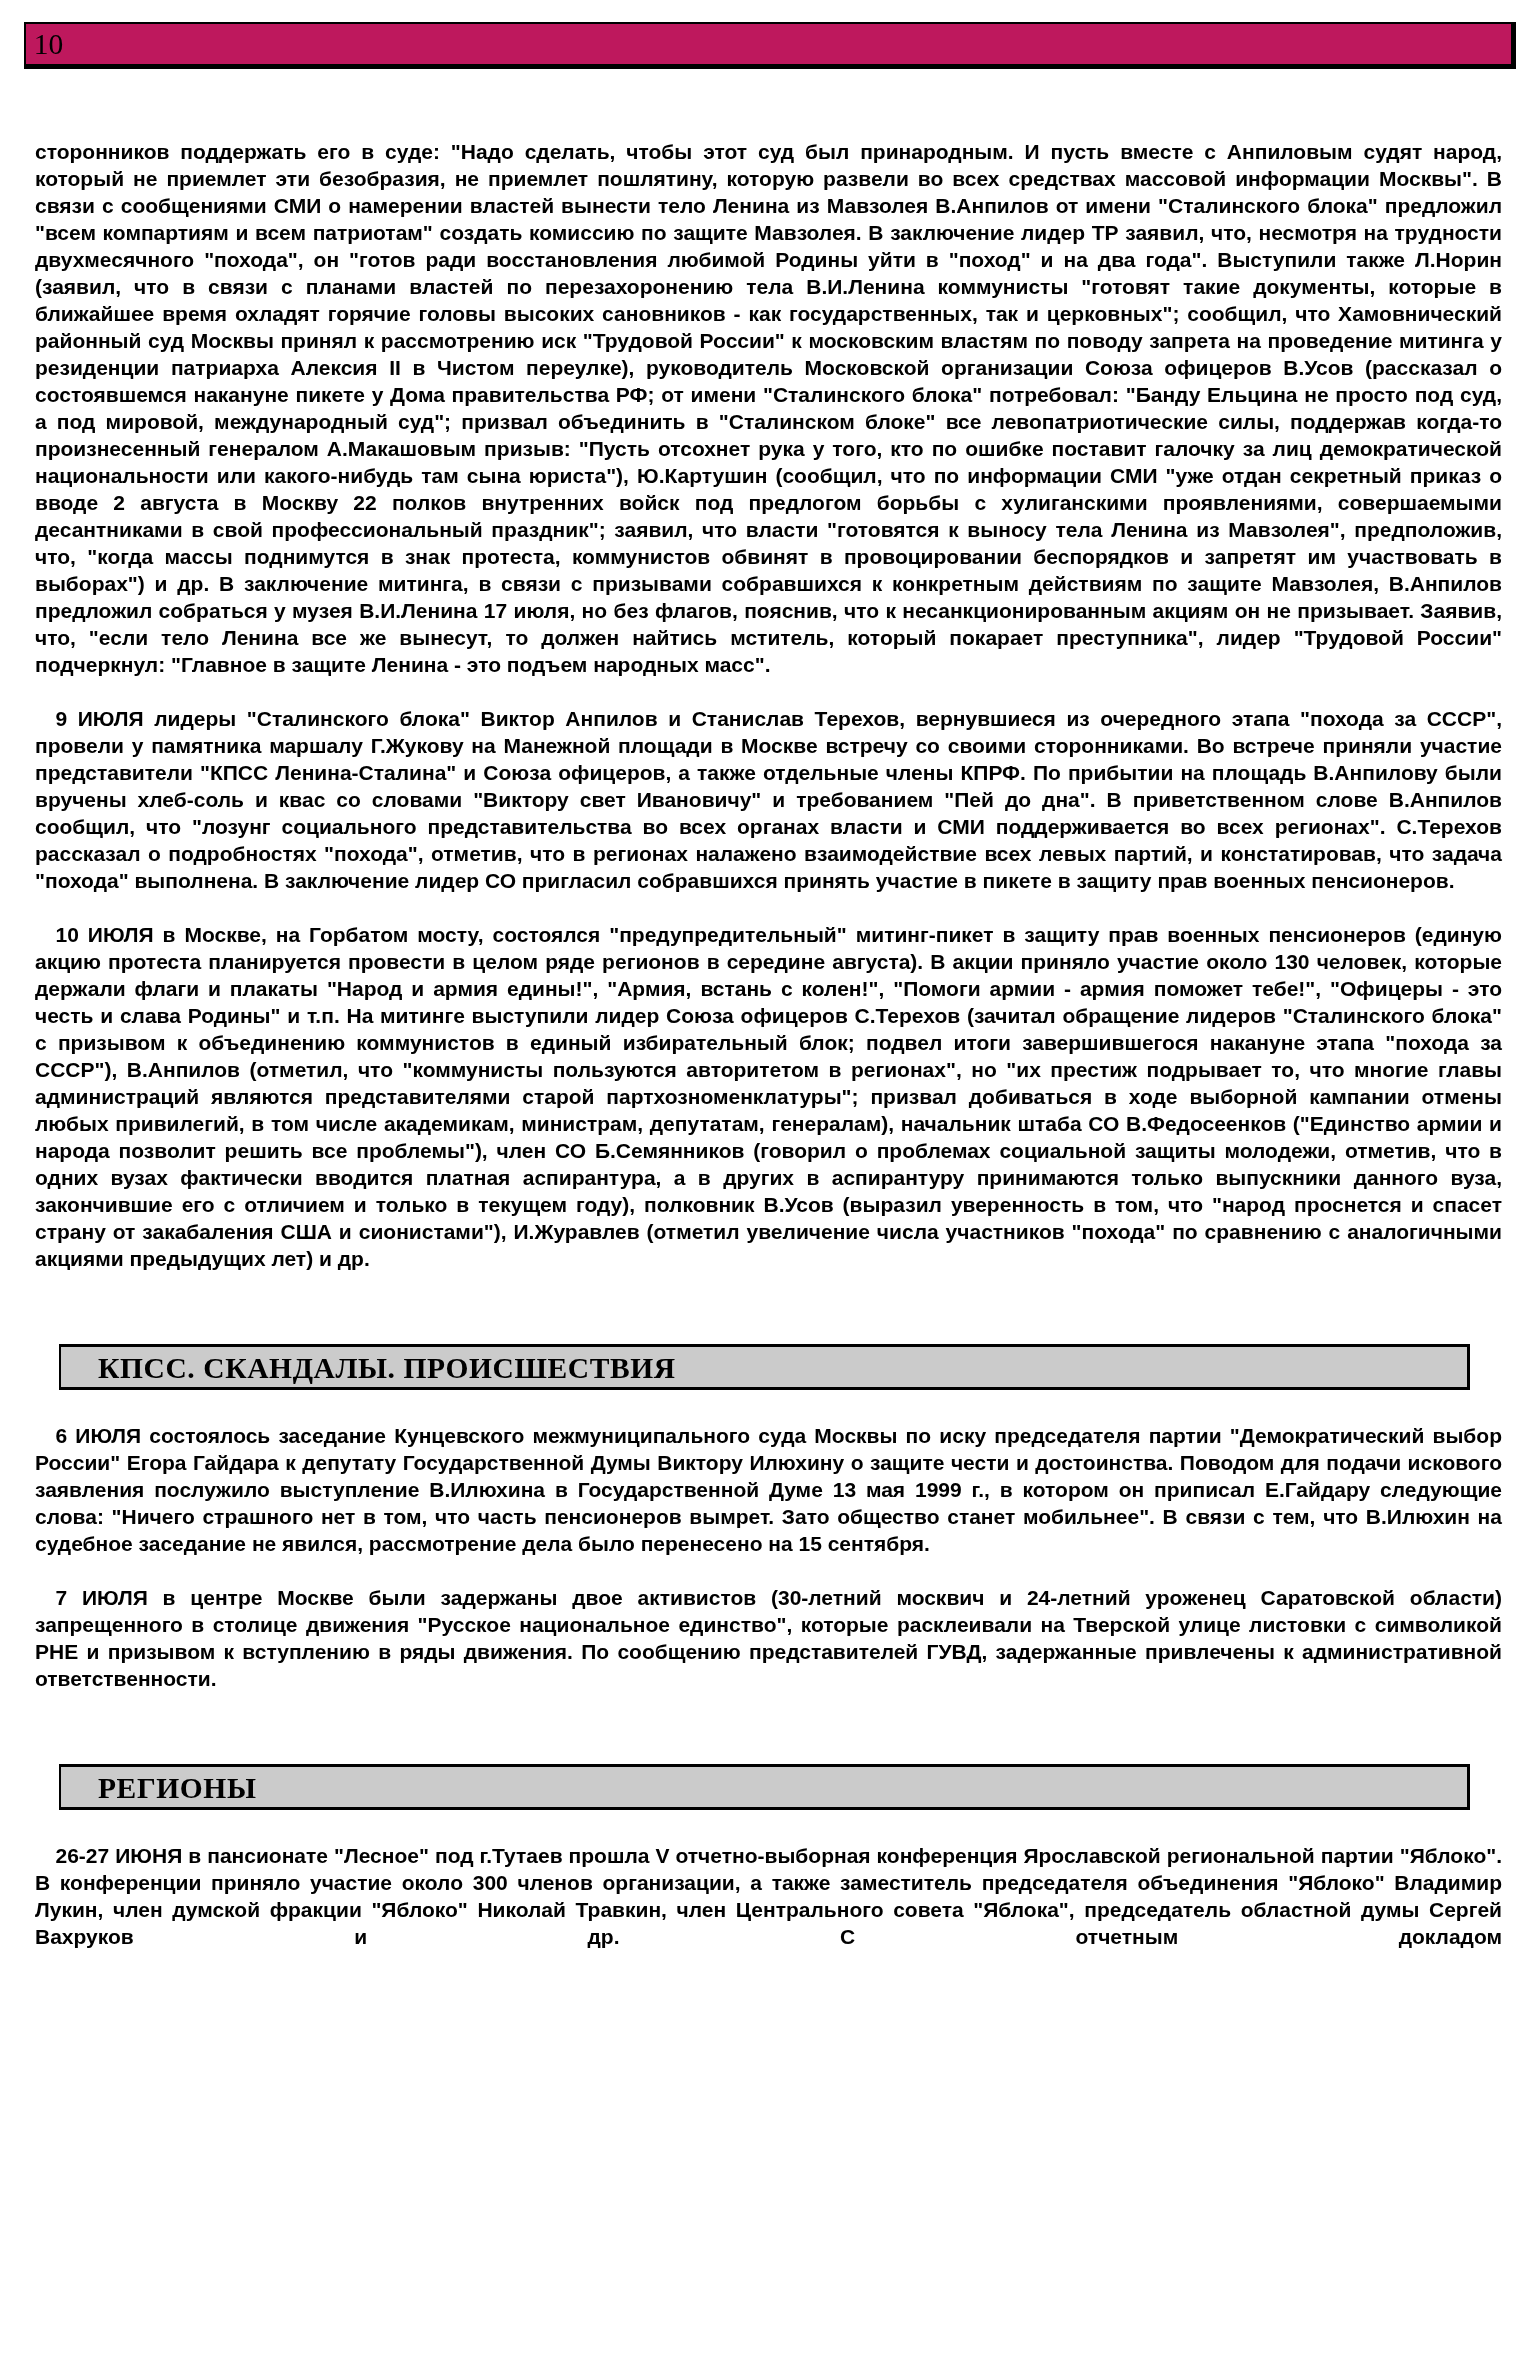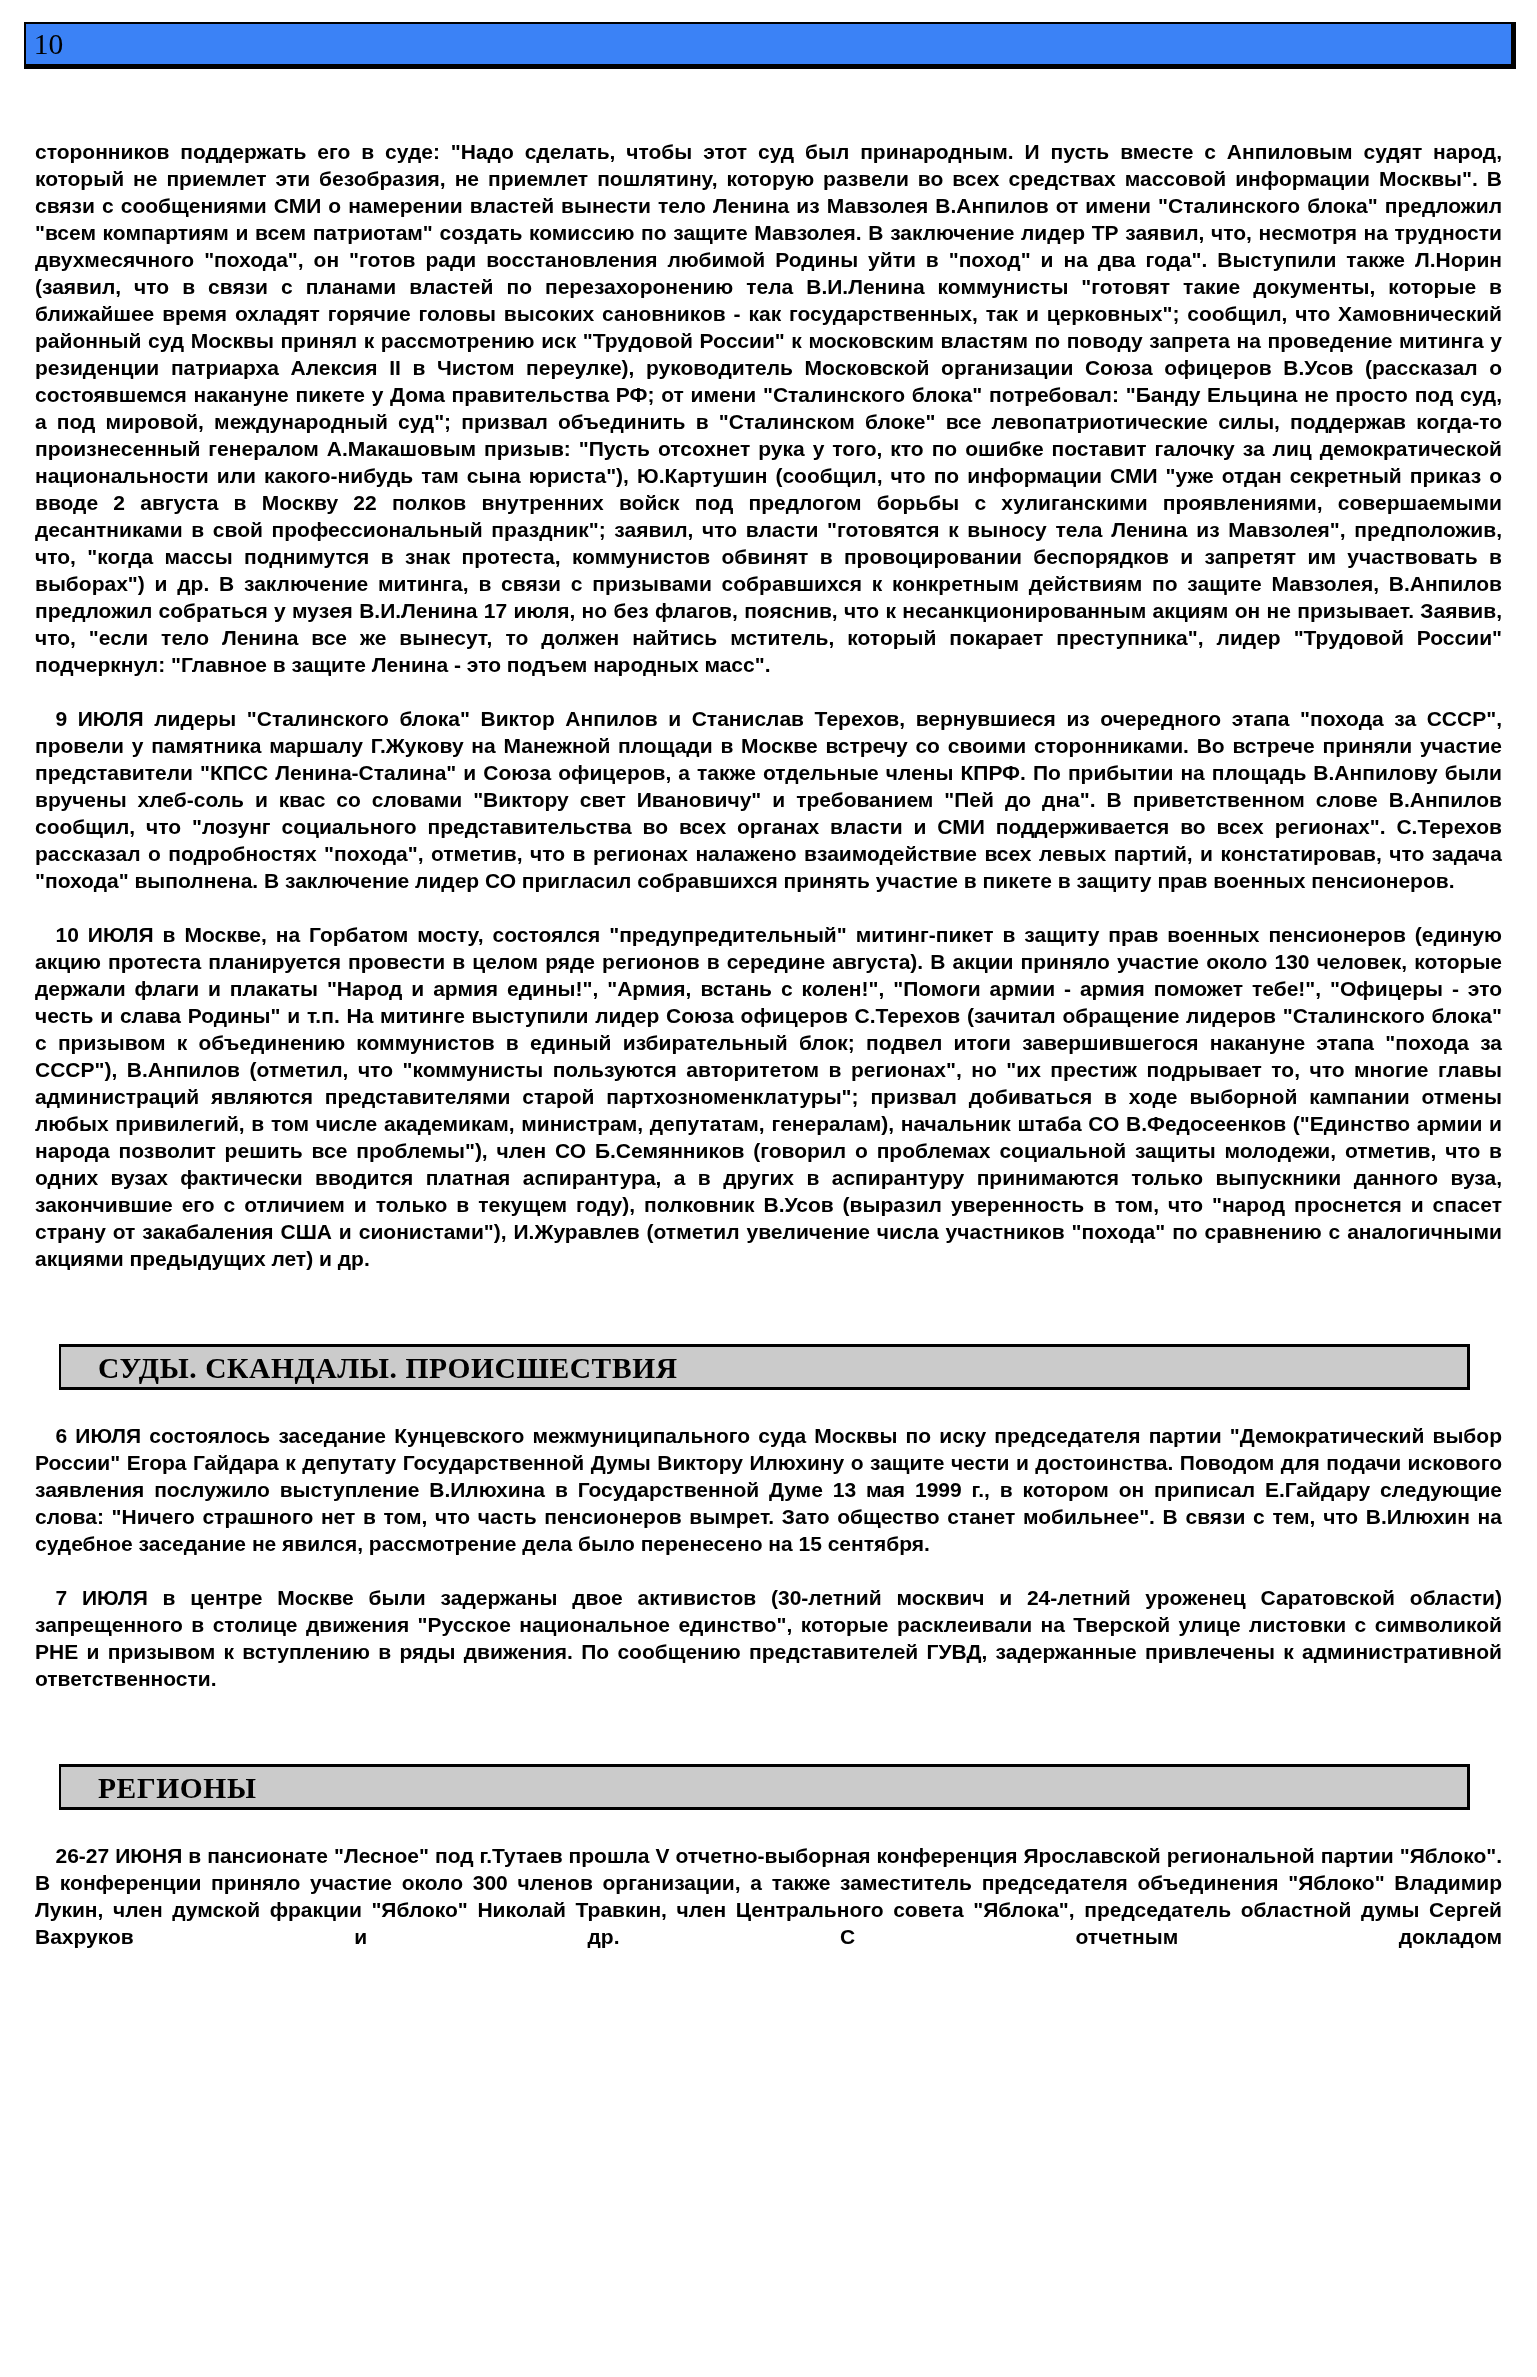--- a/index.html
+++ b/index.html
@@ -1,20 +1,20 @@
 <!DOCTYPE html>
 <html style="font-size:10.2px"><head>
 <meta charset="utf-8">
 <style>
   html, body { margin: 0; padding: 0; background: #ffffff; }
   body { width: 1537px; height: 2377px; position: relative; overflow: hidden; color: #000; }
   .header-box {
     position: absolute; left: 24px; top: 22.4px; width: 1485px; height: 40px;
     border: 2.6px solid #000; border-right-width: 5.8px; border-bottom-width: 5.8px;
-    background: #3b82f6;
+    background: #be185d;
     text-align: center;
   }
   .page-number {
     position: absolute; left: 7.7px; top: 3.8px;
     font-family: "Liberation Serif", serif; font-size: 29.5px; line-height: 33px;
   }
   .pub-title {
     position: absolute; right: 83px; top: 3.8px;
     font-family: "Liberation Serif", serif; font-style: italic; font-size: 29.5px; line-height: 33px;
     letter-spacing: 0.3px;
@@ -46,21 +46,21 @@
 
 <div class="content">
   <p class="para">сторонников поддержать его в суде: "Надо сделать, чтобы этот суд был принародным. И пусть вместе с Анпиловым судят народ, который не приемлет эти безобразия, не приемлет пошлятину, которую развели во всех средствах массовой информации Москвы". В связи с сообщениями СМИ о намерении властей вынести тело Ленина из Мавзолея В.Анпилов от имени "Сталинского блока" предложил "всем компартиям и всем патриотам" создать комиссию по защите Мавзолея. В заключение лидер ТР заявил, что, несмотря на трудности двухмесячного "похода", он "готов ради восстановления любимой Родины уйти в "поход" и на два года". Выступили также Л.Норин (заявил, что в связи с планами властей по перезахоронению тела В.И.Ленина коммунисты "готовят такие документы, которые в ближайшее время охладят горячие головы высоких сановников - как государственных, так и церковных"; сообщил, что Хамовнический районный суд Москвы принял к рассмотрению иск "Трудовой России" к московским властям по поводу запрета на проведение митинга у резиденции патриарха Алексия II в Чистом переулке), руководитель Московской организации Союза офицеров В.Усов (рассказал о состоявшемся накануне пикете у Дома правительства РФ; от имени "Сталинского блока" потребовал: "Банду Ельцина не просто под суд, а под мировой, международный суд"; призвал объединить в "Сталинском блоке" все левопатриотические силы, поддержав когда-то произнесенный генералом А.Макашовым призыв: "Пусть отсохнет рука у того, кто по ошибке поставит галочку за лиц демократической национальности или какого-нибудь там сына юриста"), Ю.Картушин (сообщил, что по информации СМИ "уже отдан секретный приказ о вводе 2 августа в Москву 22 полков внутренних войск под предлогом борьбы с хулиганскими проявлениями, совершаемыми десантниками в свой профессиональный праздник"; заявил, что власти "готовятся к выносу тела Ленина из Мавзолея", предположив, что, "когда массы поднимутся в знак протеста, коммунистов обвинят в провоцировании беспорядков и запретят им участвовать в выборах") и др. В заключение митинга, в связи с призывами собравшихся к конкретным действиям по защите Мавзолея, В.Анпилов предложил собраться у музея В.И.Ленина 17 июля, но без флагов, пояснив, что к несанкционированным акциям он не призывает. Заявив, что, "если тело Ленина все же вынесут, то должен найтись мститель, который покарает преступника", лидер "Трудовой России" подчеркнул: "Главное в защите Ленина - это подъем народных масс".</p>
   <div class="gap1"></div>
   <p class="para indent">9 ИЮЛЯ лидеры "Сталинского блока" Виктор Анпилов и Станислав Терехов, вернувшиеся из очередного этапа "похода за СССР", провели у памятника маршалу Г.Жукову на Манежной площади в Москве встречу со своими сторонниками. Во встрече приняли участие представители "КПСС Ленина-Сталина" и Союза офицеров, а также отдельные члены КПРФ. По прибытии на площадь В.Анпилову были вручены хлеб-соль и квас со словами "Виктору свет Ивановичу" и требованием "Пей до дна". В приветственном слове В.Анпилов сообщил, что "лозунг социального представительства во всех органах власти и СМИ поддерживается во всех регионах". С.Терехов рассказал о подробностях "похода", отметив, что в регионах налажено взаимодействие всех левых партий, и констатировав, что задача "похода" выполнена. В заключение лидер СО пригласил собравшихся принять участие в пикете в защиту прав военных пенсионеров.</p>
   <div class="gap1"></div>
   <p class="para indent">10 ИЮЛЯ в Москве, на Горбатом мосту, состоялся "предупредительный" митинг-пикет в защиту прав военных пенсионеров (единую акцию протеста планируется провести в целом ряде регионов в середине августа). В акции приняло участие около 130 человек, которые держали флаги и плакаты "Народ и армия едины!", "Армия, встань с колен!", "Помоги армии - армия поможет тебе!", "Офицеры - это честь и слава Родины" и т.п. На митинге выступили лидер Союза офицеров С.Терехов (зачитал обращение лидеров "Сталинского блока" с призывом к объединению коммунистов в единый избирательный блок; подвел итоги завершившегося накануне этапа "похода за СССР"), В.Анпилов (отметил, что "коммунисты пользуются авторитетом в регионах", но "их престиж подрывает то, что многие главы администраций являются представителями старой партхозноменклатуры"; призвал добиваться в ходе выборной кампании отмены любых привилегий, в том числе академикам, министрам, депутатам, генералам), начальник штаба СО В.Федосеенков ("Единство армии и народа позволит решить все проблемы"), член СО Б.Семянников (говорил о проблемах социальной защиты молодежи, отметив, что в одних вузах фактически вводится платная аспирантура, а в других в аспирантуру принимаются только выпускники данного вуза, закончившие его с отличием и только в текущем году), полковник В.Усов (выразил уверенность в том, что "народ проснется и спасет страну от закабаления США и сионистами"), И.Журавлев (отметил увеличение числа участников "похода" по сравнению с аналогичными акциями предыдущих лет) и др.</p>
 
   <div style="height:72px"></div>
   <div class="section-bar">
-    <span class="section-title">СУДЫ. СКАНДАЛЫ. ПРОИСШЕСТВИЯ</span>
+    <span class="section-title">КПСС. СКАНДАЛЫ. ПРОИСШЕСТВИЯ</span>
   </div>
   <div style="height:32px"></div>
   <p class="para indent">6 ИЮЛЯ состоялось заседание Кунцевского межмуниципального суда Москвы по иску председателя партии "Демократический выбор России" Егора Гайдара к депутату Государственной Думы Виктору Илюхину о защите чести и достоинства. Поводом для подачи искового заявления послужило выступление В.Илюхина в Государственной Думе 13 мая 1999 г., в котором он приписал Е.Гайдару следующие слова: "Ничего страшного нет в том, что часть пенсионеров вымрет. Зато общество станет мобильнее". В связи с тем, что В.Илюхин на судебное заседание не явился, рассмотрение дела было перенесено на 15 сентября.</p>
   <div class="gap1"></div>
   <p class="para indent">7 ИЮЛЯ в центре Москве были задержаны двое активистов (30-летний москвич и 24-летний уроженец Саратовской области) запрещенного в столице движения "Русское национальное единство", которые расклеивали на Тверской улице листовки с символикой РНЕ и призывом к вступлению в ряды движения. По сообщению представителей ГУВД, задержанные привлечены к административной ответственности.</p>
 
   <div style="height:72px"></div>
   <div class="section-bar">
     <span class="section-title">РЕГИОНЫ</span>
   </div>

